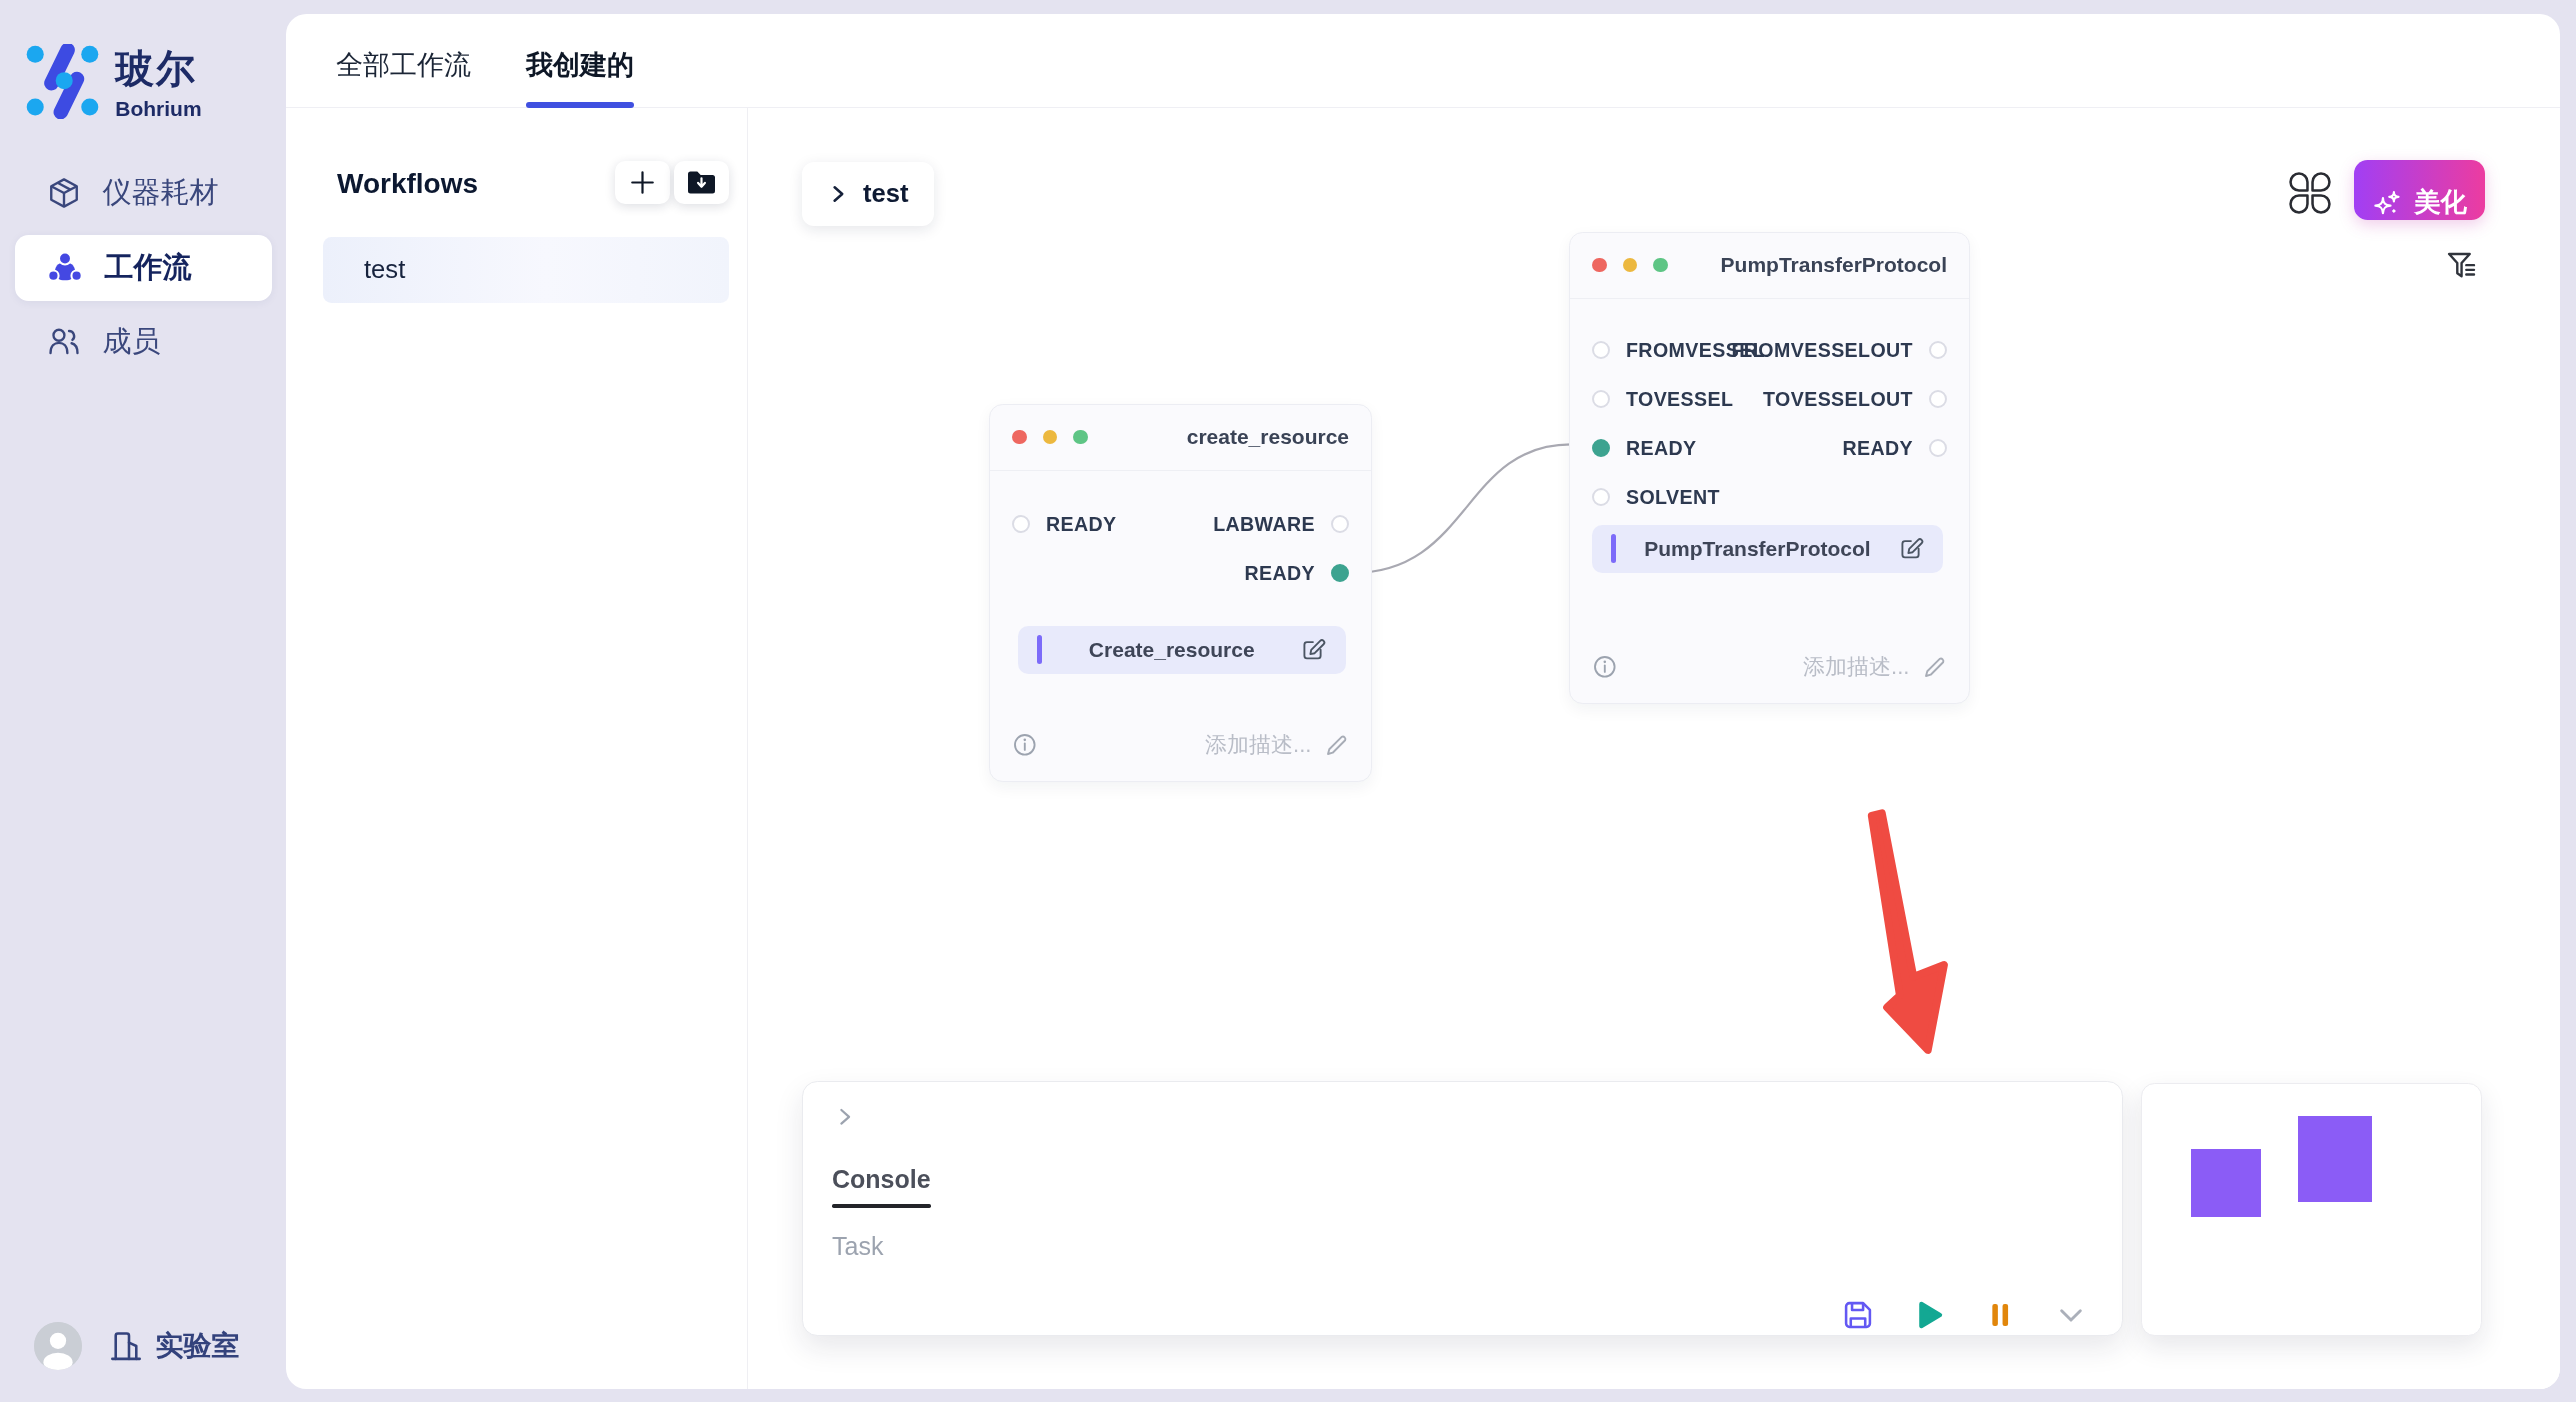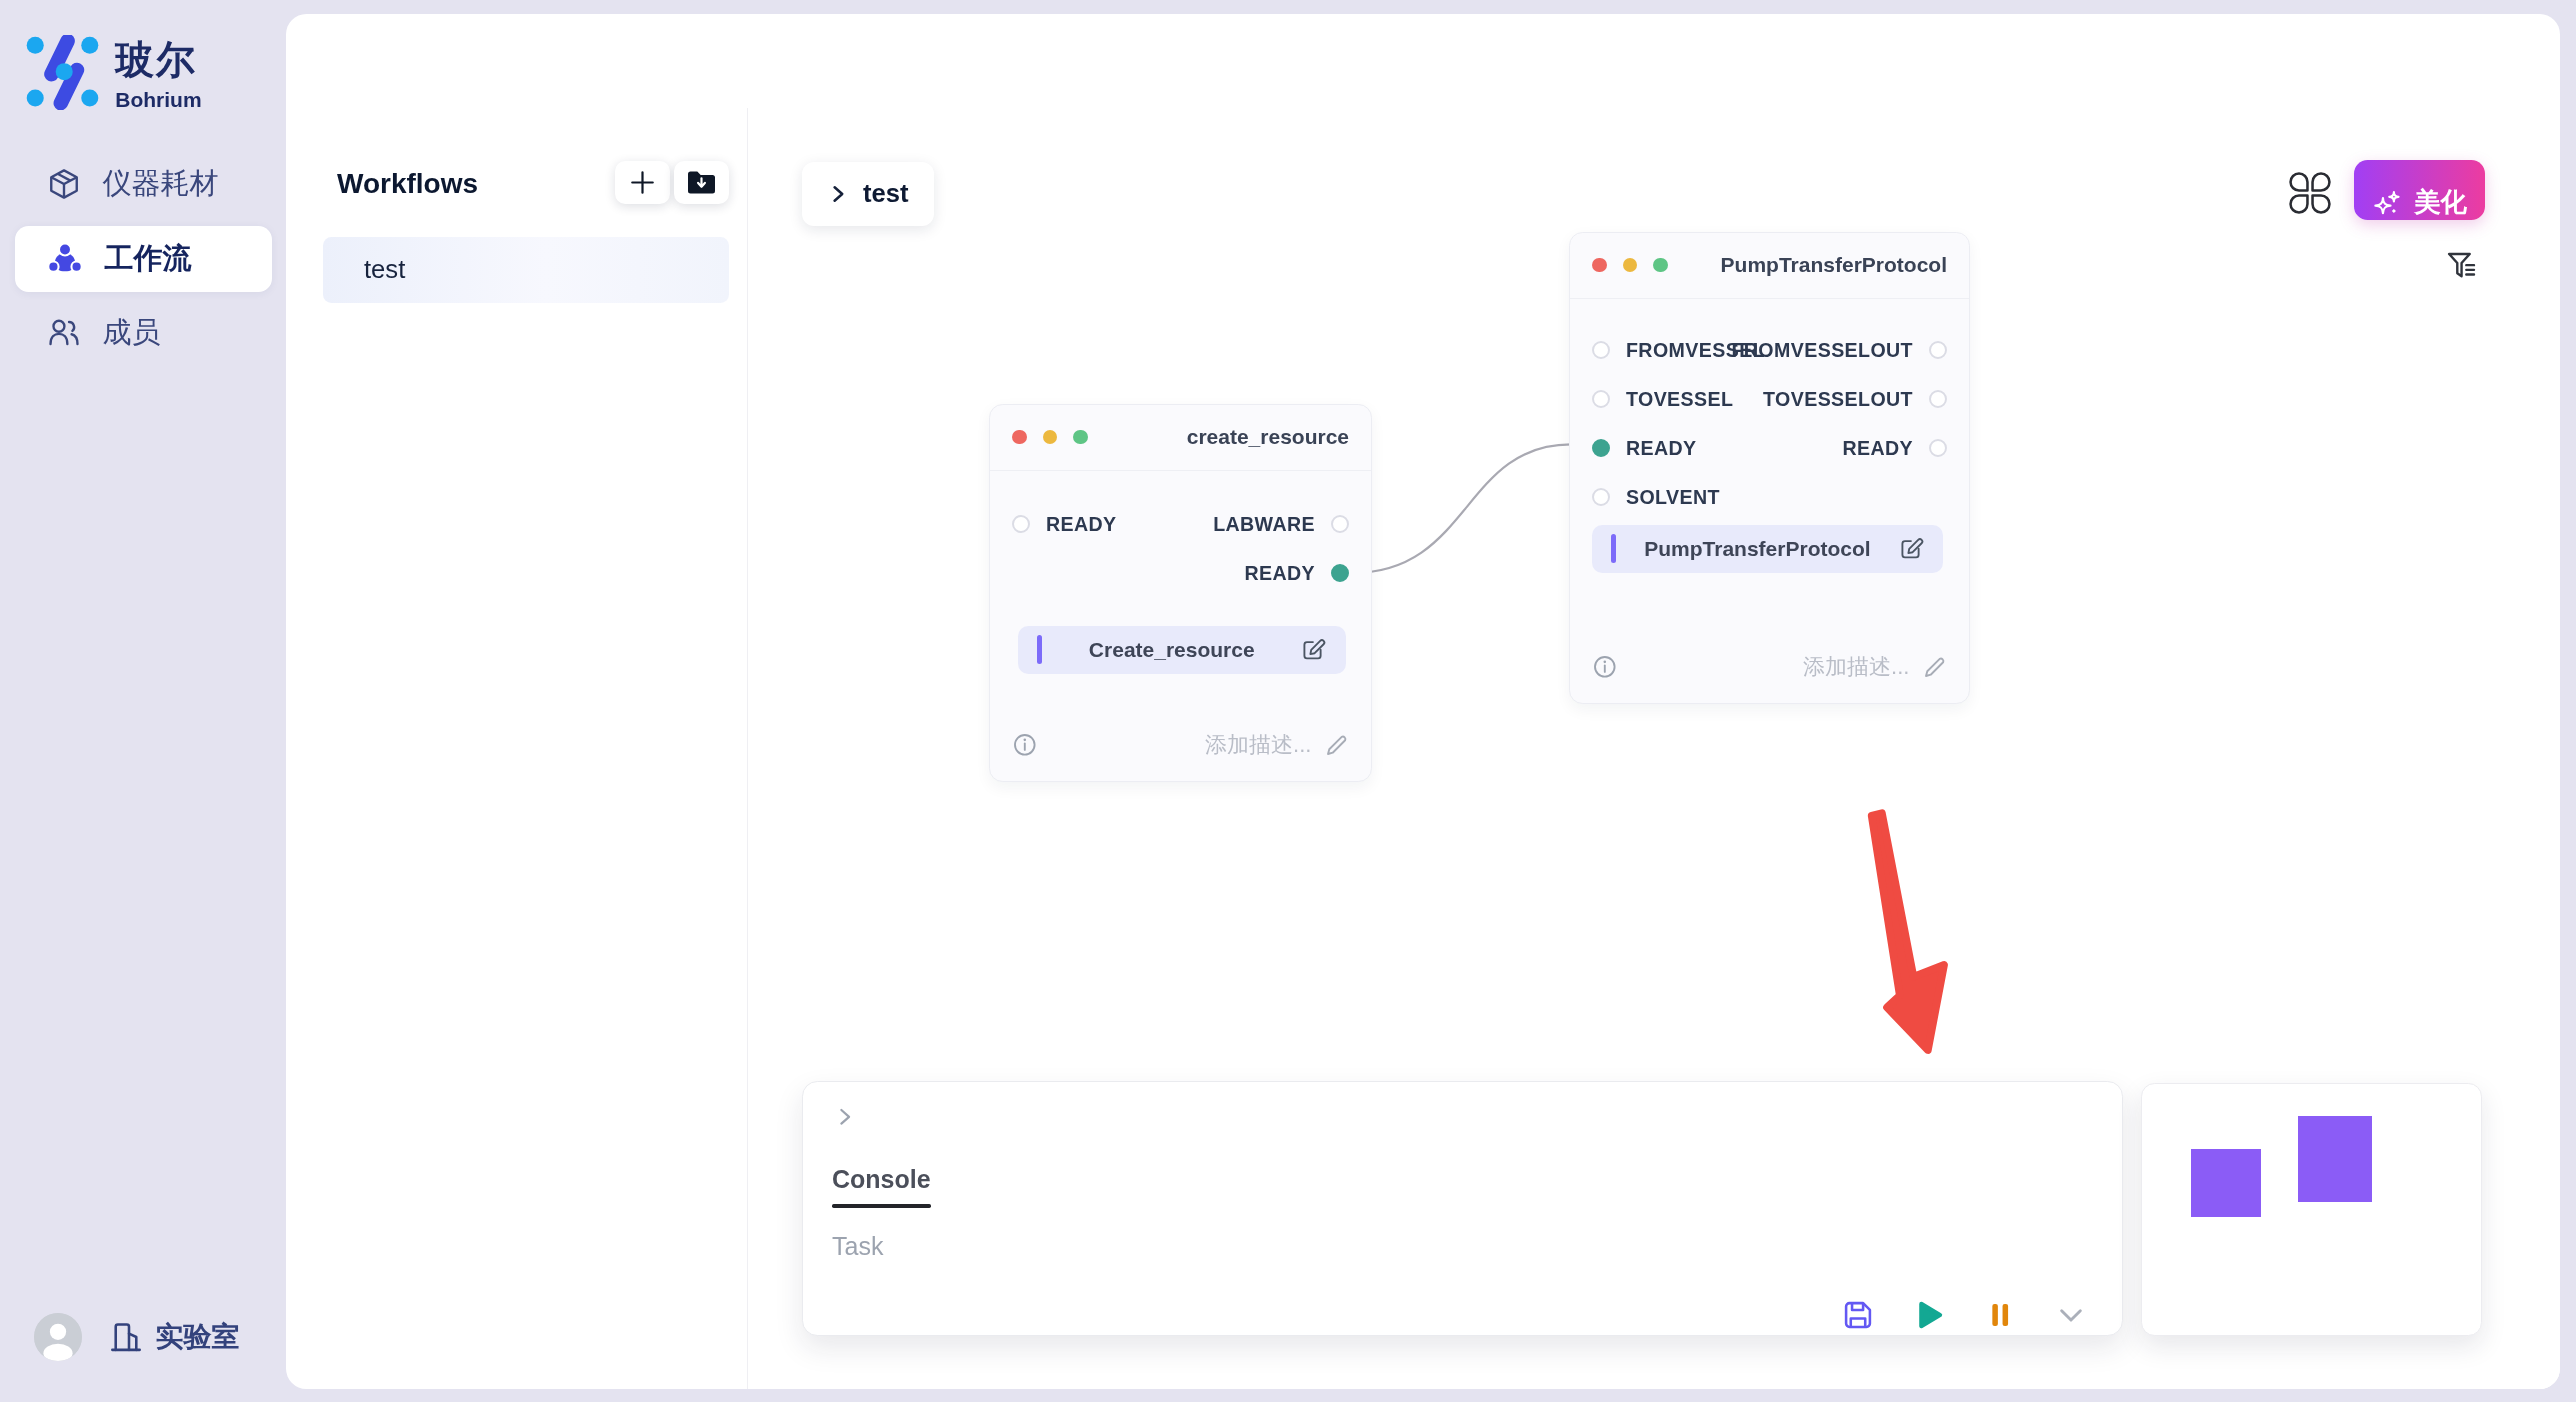--- a/index.html
+++ b/index.html
@@ -5,21 +5,21 @@
   html,body{margin:0;padding:0;}
   body{
     width:2576px;height:1402px;position:relative;overflow:hidden;
     background:#E4E3F0;
     font-family:"Liberation Sans","DejaVu Sans",sans-serif;
     -webkit-font-smoothing:antialiased;
   }
   svg{display:block;}
 
   
-  .sidebar{position:absolute;left:0;top:7px;width:286px;height:1230px;}
+  .sidebar{position:absolute;left:0;top:16px;width:286px;height:1230px;}
   .logo-row{position:absolute;left:25px;top:25.6px;display:flex;align-items:center;gap:15.3px;}
   .logo-text{display:flex;flex-direction:column;}
   .logo-title{font-size:39px;font-weight:700;color:#1D2B66;letter-spacing:1.7px;}
   .logo-sub{font-size:21px;font-weight:700;color:#1D2B66;margin-top:1.7px;}
   .menu{position:absolute;left:0;top:144px;width:286px;display:flex;flex-direction:column;gap:8.5px;}
   .menu-item{height:66px;margin:0 14.5px;border-radius:13.6px;display:flex;align-items:center;
     padding-left:32px;gap:22px;box-sizing:border-box;cursor:pointer;}
   .menu-item .mi-label{font-size:29px;color:#3A477C;font-weight:500;}
   .menu-item.active{background:#FFFFFF;box-shadow:0 1.7px 8.5px rgba(35,48,96,0.06);}
   .menu-item.active .mi-label{color:#15245E;font-weight:700;}
@@ -184,20 +184,24 @@
           <path d="M5 36 H37"></path>
         </svg>
       </span>
       <span>实验室</span>
     </div>
   </div>
 </div>
 
 <div class="card">
 
+  <div class="tabsbar">
+    <div class="tab">全部工作流</div>
+    <div class="tab active">我创建的</div>
+  </div>
 
   <div class="wf-panel">
     <div class="wf-title">Workflows</div>
     <div class="wf-btn add">
       <svg width="29" height="29" viewBox="0 0 34 34">
         <path d="M17 5 V29 M5 17 H29" stroke="#0E1726" stroke-width="2.6" stroke-linecap="round"></path>
       </svg>
     </div>
     <div class="wf-btn import">
       <svg width="31" height="27" viewBox="0 0 36 32">

